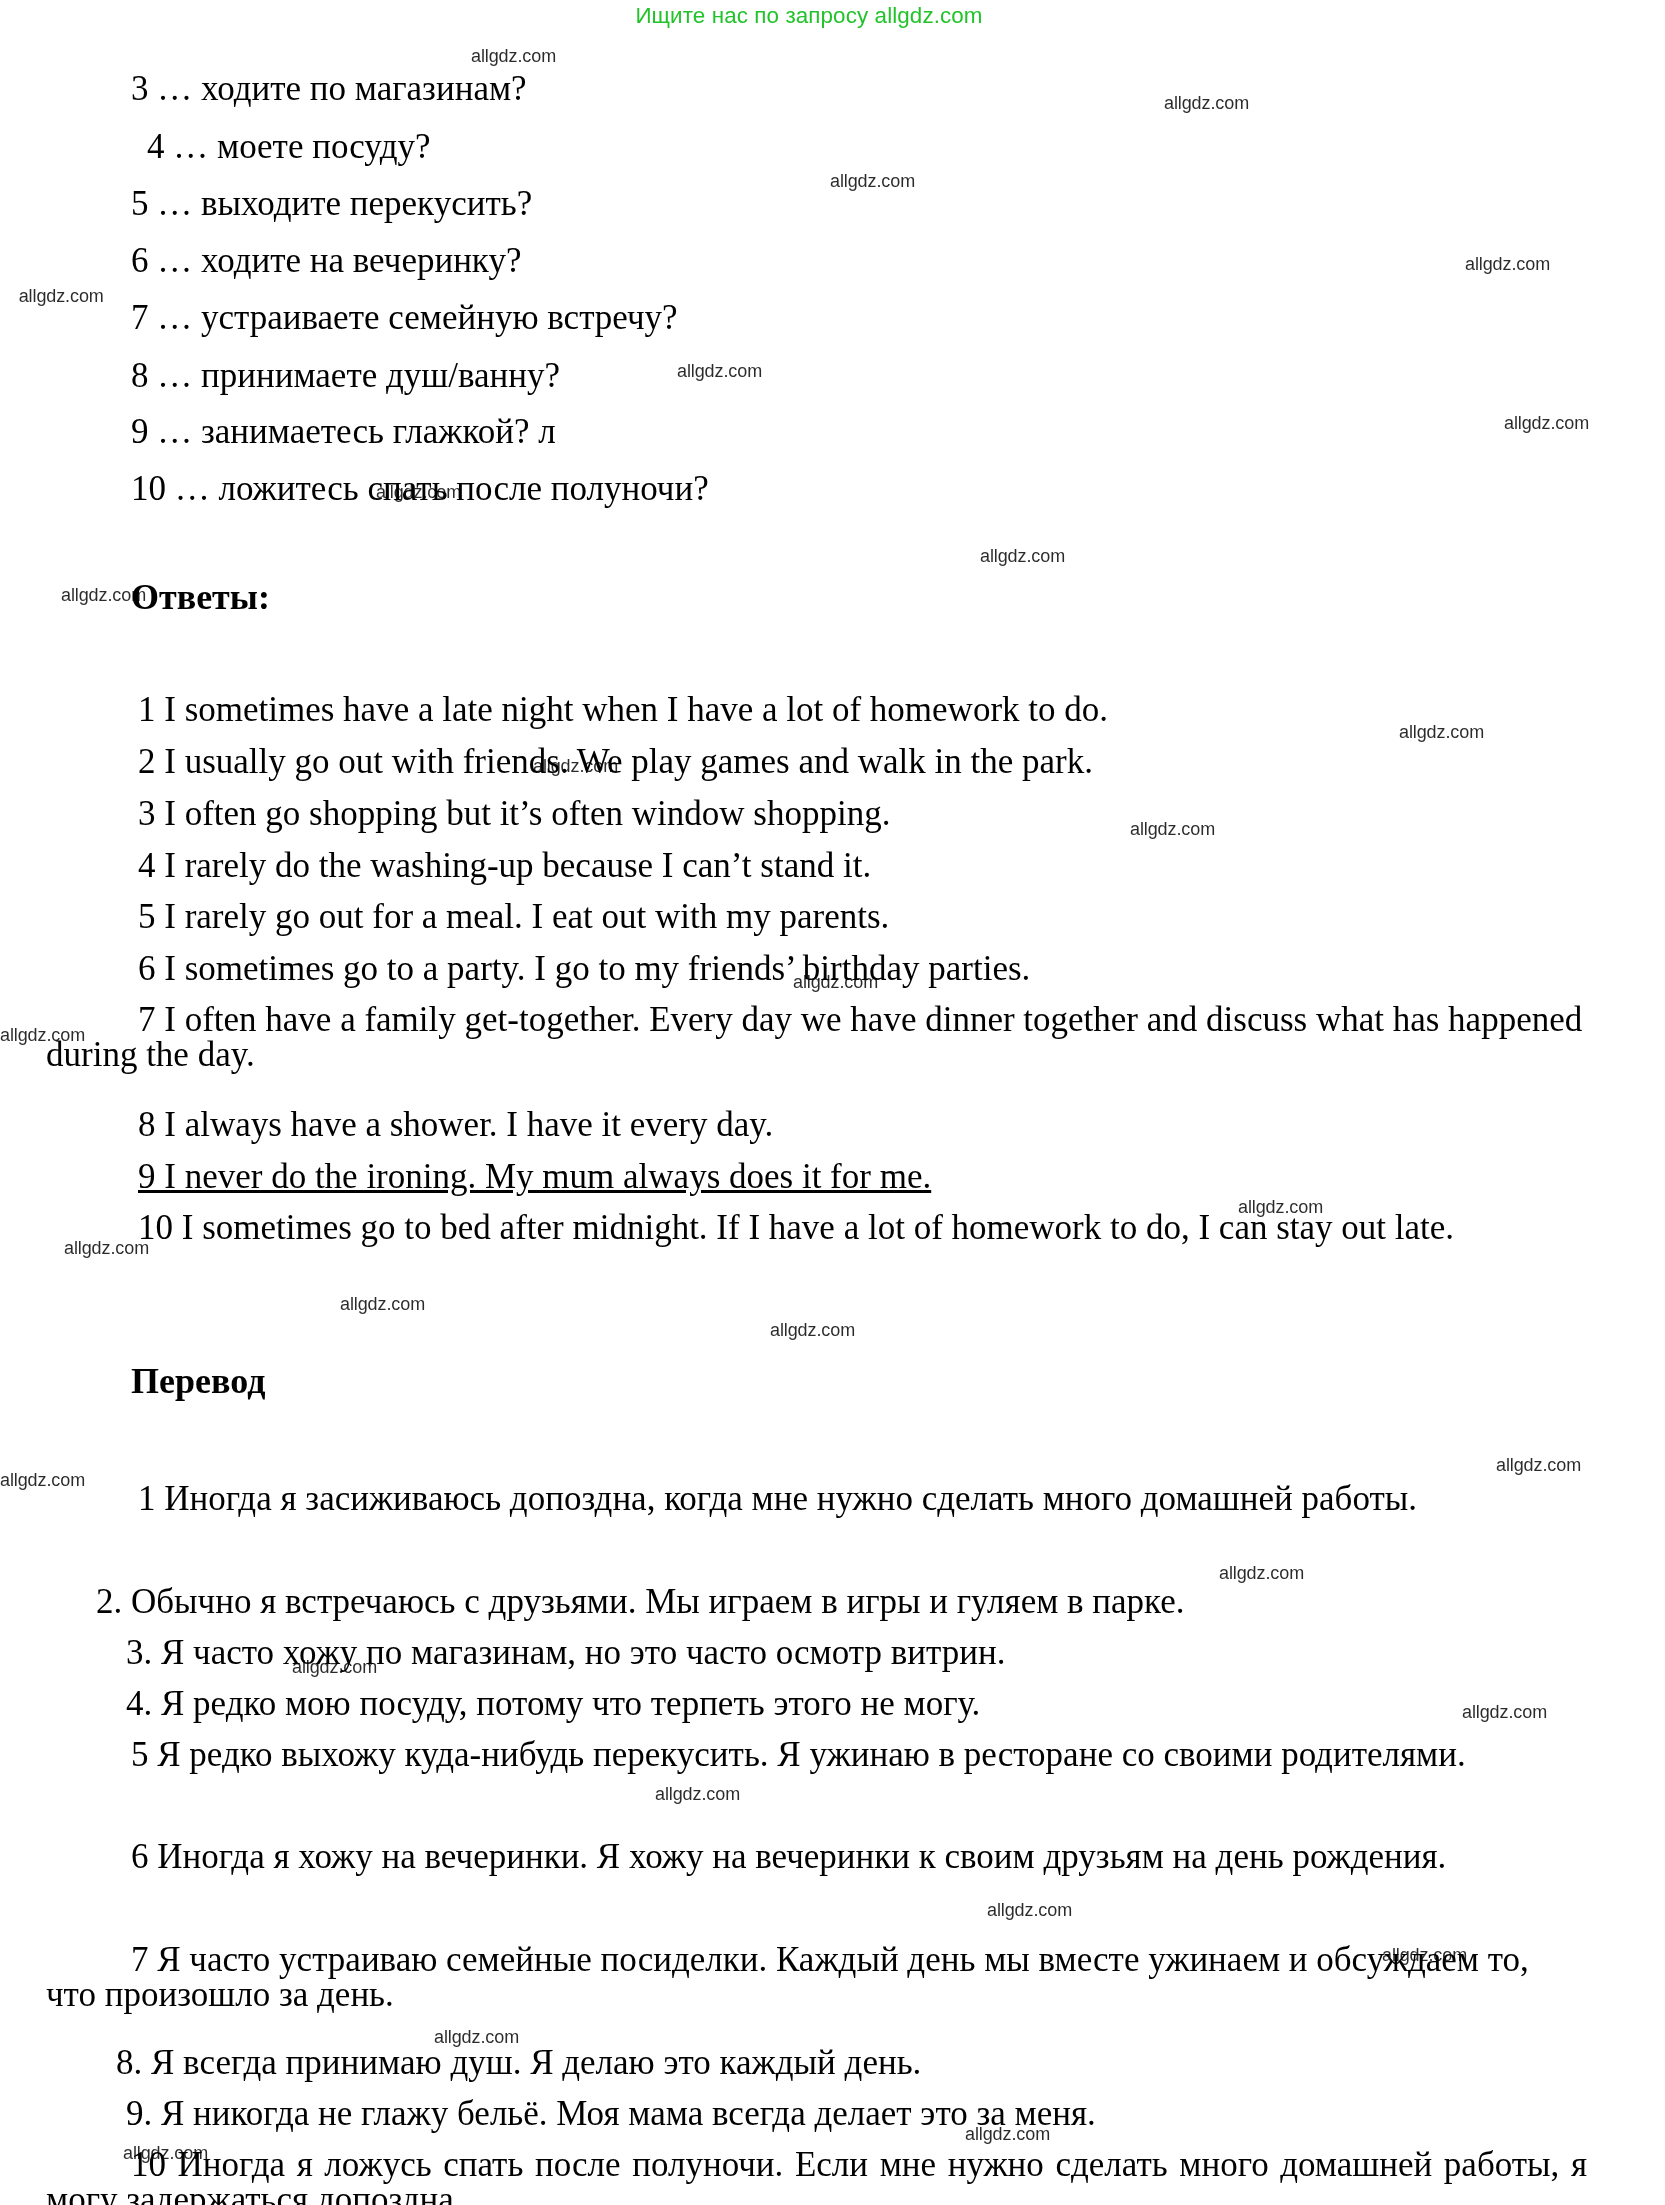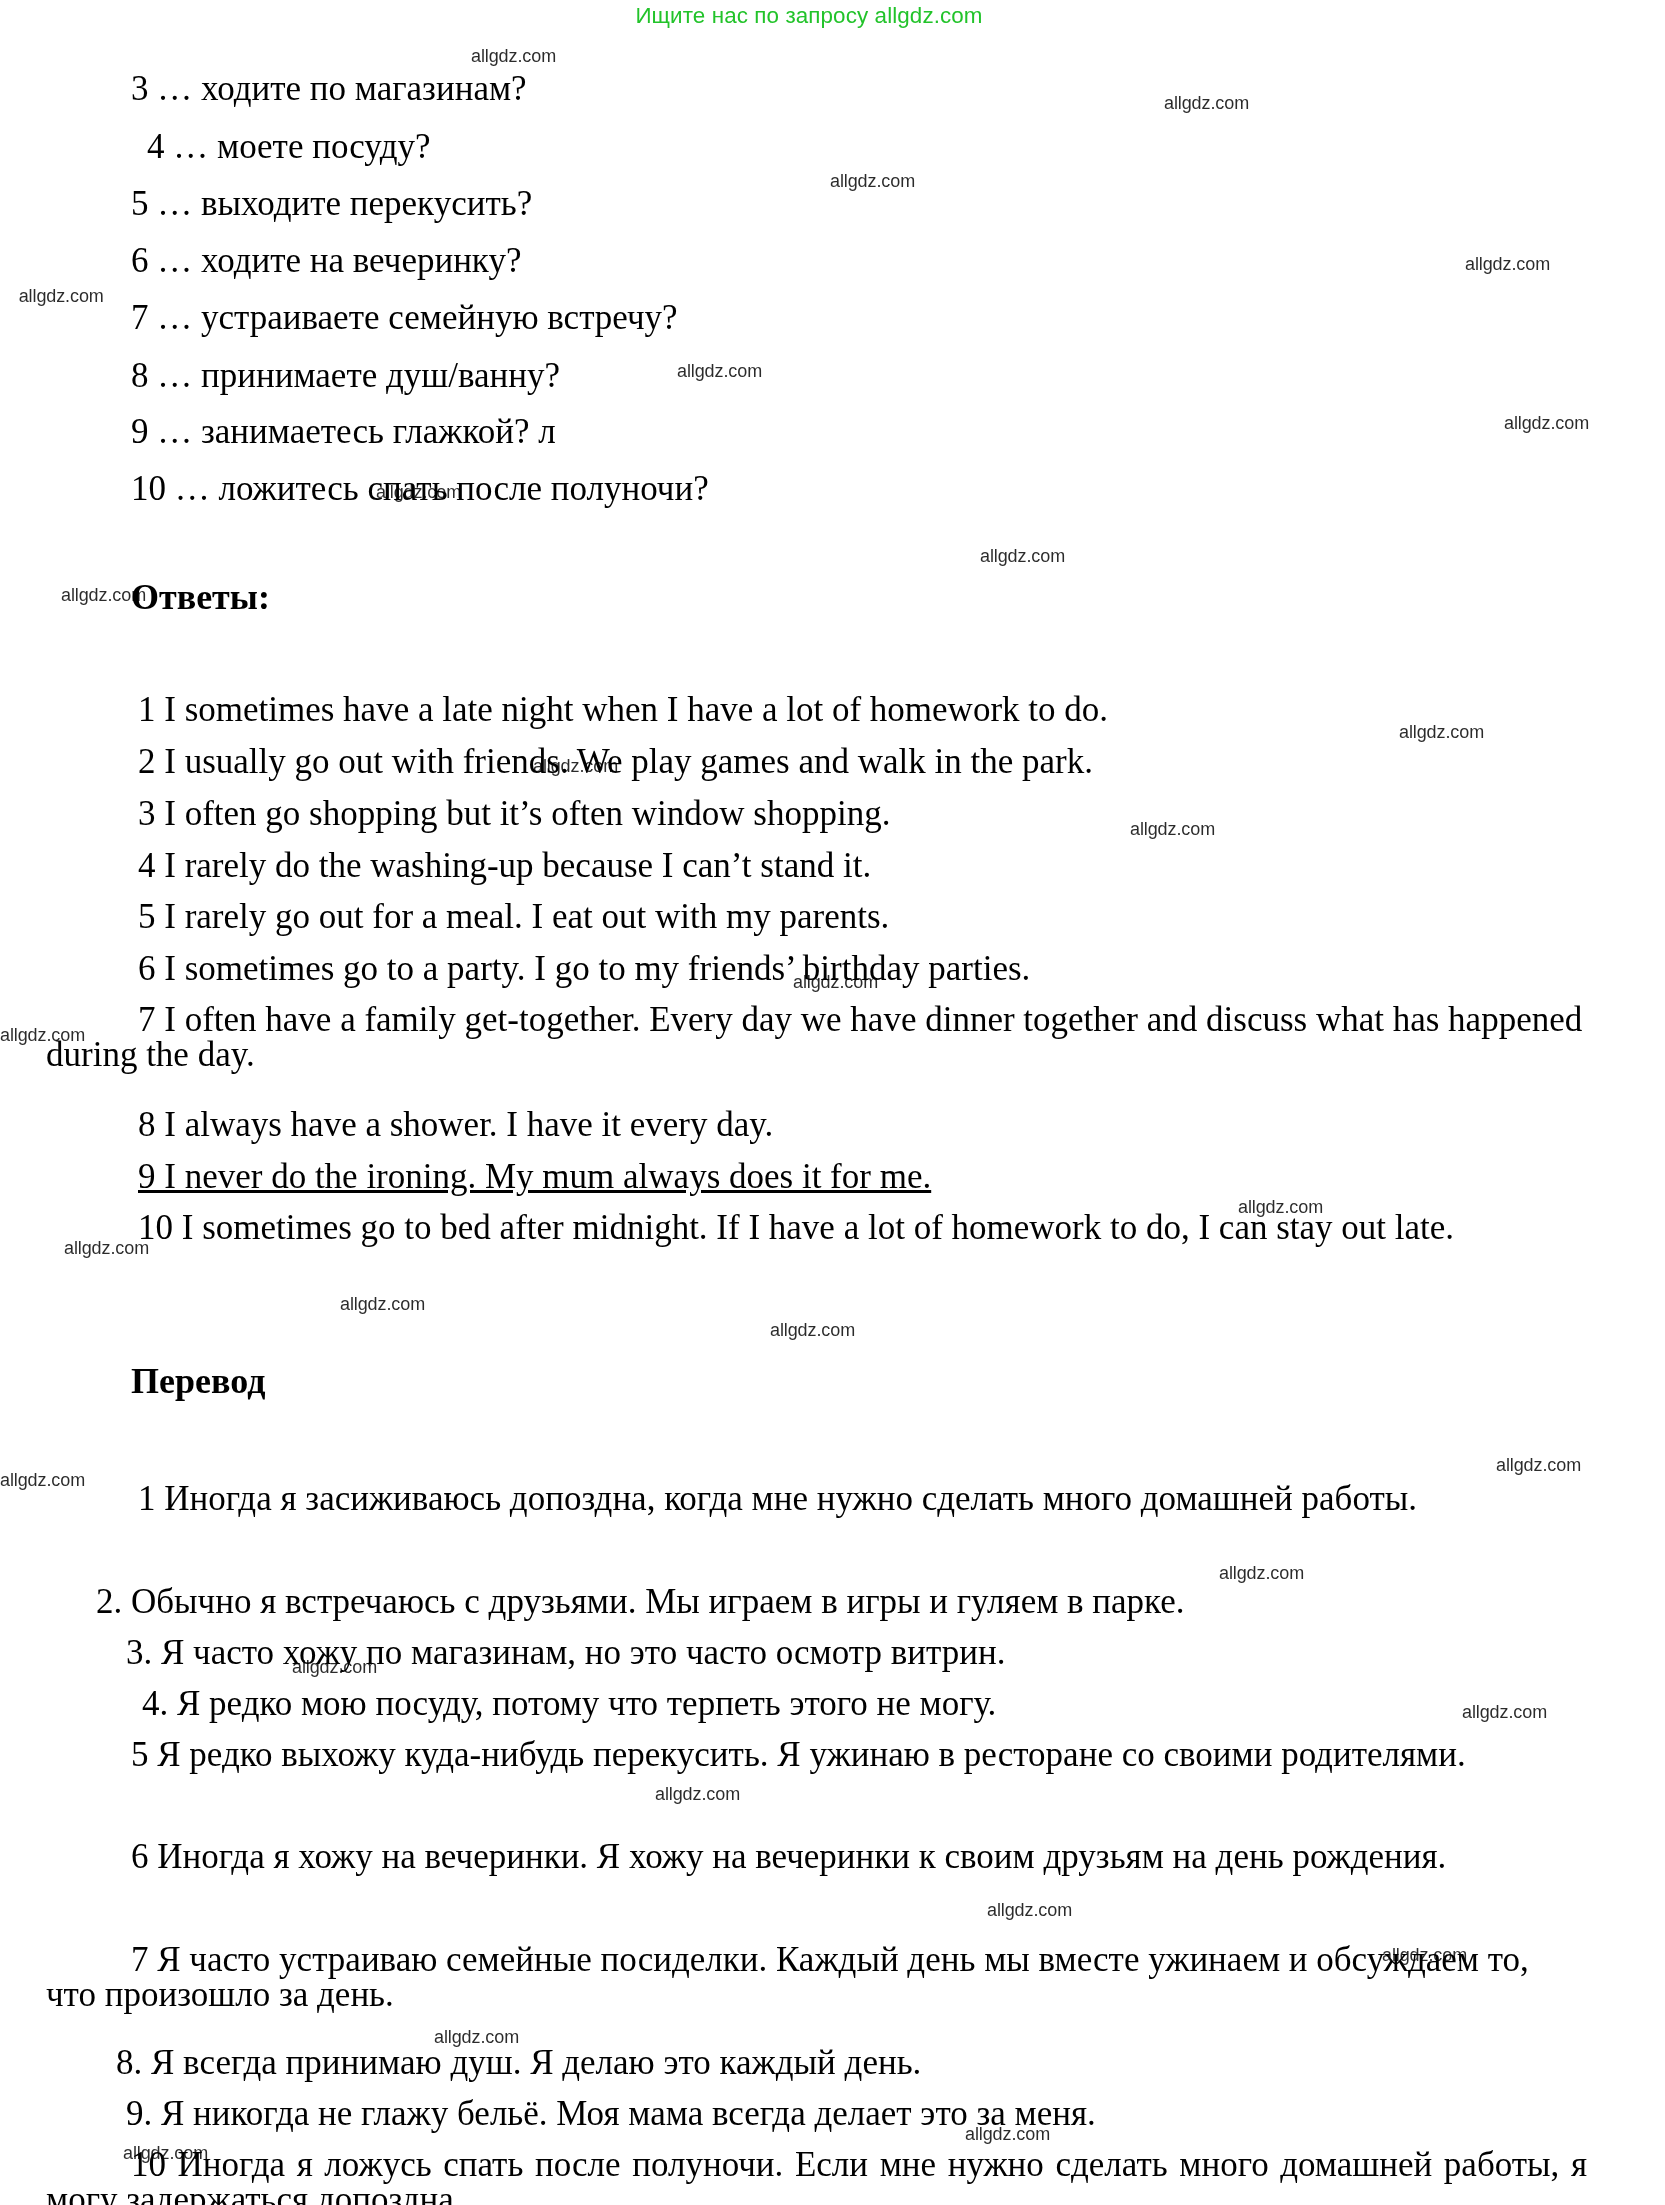--- a/index.html
+++ b/index.html
@@ -149,21 +149,21 @@
     <div class="line" style="left:138px; top:1159px;text-decoration:underline;">9 I never do the ironing. My mum always does it for me.</div>
     <div class="line wrap" style="left:46px; top:1210px; width:1541px; text-indent:92px;">10 I sometimes go to bed after midnight. If I have a lot of homework to do, I can stay out late.</div>
   </div>
 
   <div class="content">
     <div class="heading" style="left:131px; top:1360px;">Перевод</div>
 
     <div class="line wrap" style="left:46px; top:1481px; width:1541px; text-indent:92px;">1 Иногда я засиживаюсь допоздна, когда мне нужно сделать много домашней работы.</div>
     <div class="line" style="left:96px; top:1584px;">2. Обычно я встречаюсь с друзьями. Мы играем в игры и гуляем в парке.</div>
     <div class="line" style="left:126px; top:1635px;">3. Я часто хожу по магазинам, но это часто осмотр витрин.</div>
-    <div class="line" style="left:126px; top:1686px;margin-left:16px;">4. Я редко мою посуду, потому что терпеть этого не могу.</div>
+    <div class="line" style="left:126px; top:1686px;">4. Я редко мою посуду, потому что терпеть этого не могу.</div>
     <div class="line wrap" style="left:46px; top:1737px; width:1541px; text-indent:85px;">5 Я редко выхожу куда-нибудь перекусить. Я ужинаю в ресторане со своими родителями.</div>
     <div class="line wrap" style="left:46px; top:1839px; width:1541px; text-indent:85px;">6 Иногда я хожу на вечеринки. Я хожу на вечеринки к своим друзьям на день рождения.</div>
     <div class="line wrap" style="left:46px; top:1942px; width:1541px; text-indent:85px;">7 Я часто устраиваю семейные посиделки. Каждый день мы вместе ужинаем и обсуждаем то, что произошло за день.</div>
     <div class="line" style="left:116px; top:2045px;">8. Я всегда принимаю душ. Я делаю это каждый день.</div>
     <div class="line" style="left:126px; top:2096px;">9. Я никогда не глажу бельё. Моя мама всегда делает это за меня.</div>
     <div class="line wrap" style="left:46px; top:2147px; width:1541px; text-indent:85px; text-align:justify;">10 Иногда я ложусь спать после полуночи. Если мне нужно сделать много домашней работы, я могу задержаться допоздна.</div>
   </div>
 
 
 </div>

